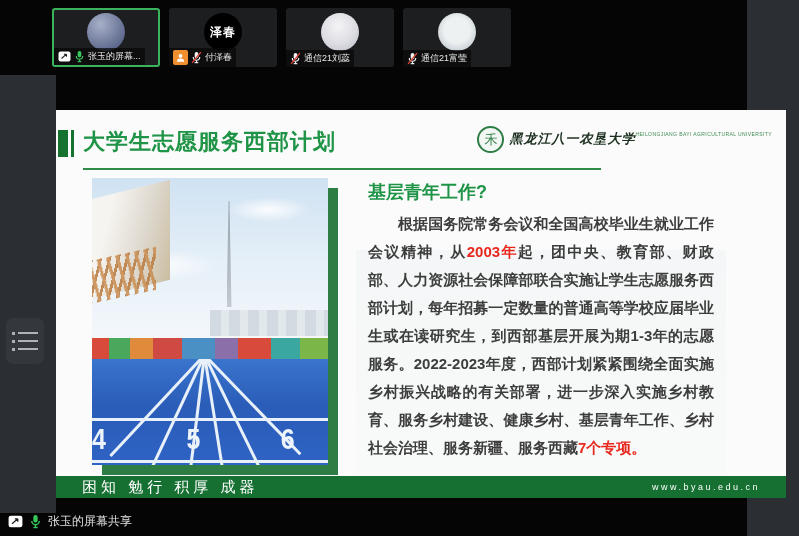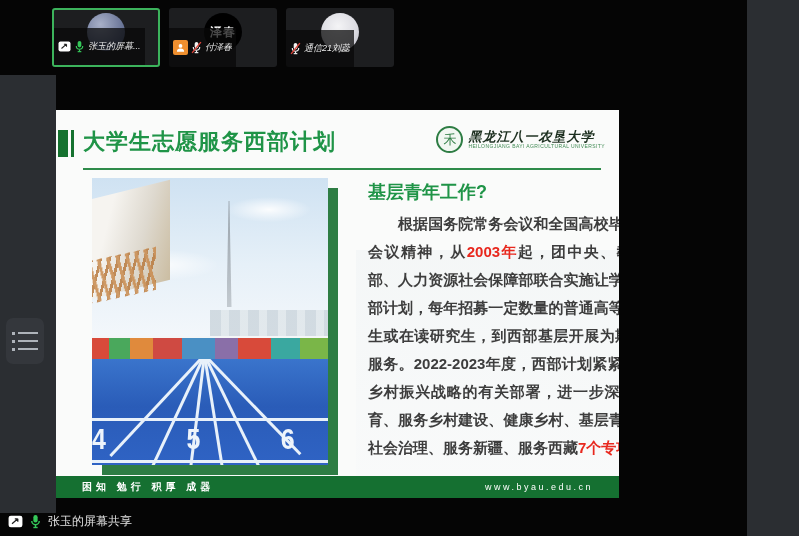--- a/index.html
+++ b/index.html
@@ -32,48 +32,48 @@
   }
   .tile.active .avatar{top:3px;}
   .av-marble{background:radial-gradient(circle at 35% 30%,#a8b0c8,#707b9c 55%,#44507a);}
   .av-blue{background:#000000;}
   .av-dogphoto{background:linear-gradient(135deg,#2e2329 15%,#a97f66 45%,#e9cfae 65%,#d99c55);}
   .av-anime{background:radial-gradient(circle at 45% 35%,#f4f4f6,#dcdce2 55%,#b9b9c4);}
   .av-figure{background:radial-gradient(circle at 50% 45%,#eef1f2 45%,#c9d1d5 75%,#9fb0a8);}
   .av-sunflower{background:radial-gradient(circle at 70% 25%,#e4c33c 18%,#6d7a32 40%,#3a4426 70%,#23281a);}
   .namebar{
     position:absolute;left:0;bottom:0;max-width:106px;display:flex;align-items:center;gap:3px;
-    background:rgba(8,8,8,.74);border-radius:0;padding:12px 4px;box-sizing:border-box;font-style:italic;
+    background:rgba(8,8,8,.74);border-radius:0;padding:2px 4px;box-sizing:border-box;
   }
   .namebar .nm{
     color:#e8e8e8;font-size:9px;white-space:nowrap;overflow:hidden;text-overflow:clip;max-width:82px;
   }
   .badge-host{
     width:15px;height:15px;background:#ef8f2f;border-radius:2px;flex:none;
     display:flex;align-items:center;justify-content:center;
   }
   .icn{flex:none;display:block;}
   
   .slide{
-    position:absolute;left:56px;top:110px;width:563px;height:388px;background:#fafbfa;
+    position:absolute;left:56px;top:110px;width:730px;height:388px;background:#fafbfa;
     overflow:hidden;
   }
   .slide-header{position:absolute;top:14px;left:0;width:100%;height:50px;}
   .mark-bar1{position:absolute;left:2px;top:6px;width:10px;height:27px;background:#15722f;}
   .mark-bar2{position:absolute;left:15px;top:6px;width:3px;height:27px;background:#15722f;}
   .slide-title{
     position:absolute;left:27px;top:3px;font-size:22px;font-weight:bold;color:#1f9447;letter-spacing:1px;
   }
   .title-rule{position:absolute;left:27px;top:44px;width:518px;height:2px;background:#2e8b4a;}
   .logo{position:absolute;right:14px;top:2px;display:flex;align-items:center;gap:5px;}
   .logo-seal{
     width:27px;height:27px;border-radius:50%;border:2px solid #2e7d44;box-sizing:border-box;
     display:flex;align-items:center;justify-content:center;background:#f2f7f3;color:#2e7d44;font-size:13px;
   }
-  .logo-text{display:flex;flex-direction:column;line-height:1.1;}
+  .logo-text{display:flex;flex-direction:row;line-height:1.1;}
   .logo-cn{font-family:"DejaVu Serif","Liberation Serif",serif;font-weight:bold;font-style:italic;font-size:13px;color:#1c2f1f;letter-spacing:1px;}
   .logo-en{font-size:5px;color:#3f8a53;letter-spacing:.4px;}
   
   .photo-shadow{position:absolute;left:46px;top:78px;width:236px;height:287px;background:#2e7d44;}
   .photo{position:absolute;left:36px;top:68px;width:236px;height:287px;overflow:hidden;background:#e8f1f8;}
   .sky{position:absolute;top:0;left:0;right:0;height:55%;
     background:
       radial-gradient(ellipse 60px 18px at 75% 20%,rgba(255,255,255,.9),transparent 70%),
       radial-gradient(ellipse 80px 22px at 30% 55%,rgba(255,255,255,.8),transparent 70%),
       linear-gradient(180deg,#cfe2f2,#e6f0f8 55%,#f3f7fb);}
@@ -102,21 +102,21 @@
     position:absolute;left:312px;top:100px;width:346px;
     font-size:15px;line-height:28px;color:#3d3d3d;text-align:justify;font-weight:700;
   }
   .body-text .indent{display:inline-block;width:2em;}
   .red{color:#e8281e;}
   
   .slide-footer{
     position:absolute;left:0;bottom:0;width:100%;height:22px;background:#157031;
     display:flex;align-items:center;justify-content:space-between;box-sizing:border-box;padding:0 26px;
   }
-  .motto{color:#fff;font-size:10px;letter-spacing:4px;font-weight:bold;}
+  .motto{color:#fff;font-size:15px;letter-spacing:4px;font-weight:normal;}
   .site-url{color:#fff;font-size:9px;letter-spacing:2.5px;margin-left:14px;}
   
   .share-banner{position:absolute;left:8px;top:513px;display:flex;align-items:center;gap:6px;}
   .share-banner .txt{color:#e0e0e0;font-size:12px;}
 </style>
 </head>
 <body>
 
 <div class="right-gutter"></div>
 <div class="left-gutter"></div>
@@ -186,20 +186,33 @@
           <rect x="4" y="1" width="4" height="7" rx="2" fill="#f0f0f0"></rect>
           <path d="M2.5 6.5 a3.5 3.5 0 0 0 7 0" fill="none" stroke="#f0f0f0" stroke-width="1.3"></path>
           <line x1="6" y1="10.2" x2="6" y2="12.2" stroke="#f0f0f0" stroke-width="1.3"></line>
           <line x1="4" y1="12.6" x2="8" y2="12.6" stroke="#f0f0f0" stroke-width="1.3"></line>
           <line x1="1.2" y1="12.8" x2="10.8" y2="1.2" stroke="#e0443a" stroke-width="1.5"></line>
         </svg>
       <span class="nm">通信21刘蕊</span>
     </div>
   </div>
 
+  <div class="tile">
+    <div class="avatar av-figure"></div>
+    <div class="namebar">
+      <svg class="icn" width="11" height="13" viewBox="0 0 12 14">
+          <rect x="4" y="1" width="4" height="7" rx="2" fill="#f0f0f0"></rect>
+          <path d="M2.5 6.5 a3.5 3.5 0 0 0 7 0" fill="none" stroke="#f0f0f0" stroke-width="1.3"></path>
+          <line x1="6" y1="10.2" x2="6" y2="12.2" stroke="#f0f0f0" stroke-width="1.3"></line>
+          <line x1="4" y1="12.6" x2="8" y2="12.6" stroke="#f0f0f0" stroke-width="1.3"></line>
+          <line x1="1.2" y1="12.8" x2="10.8" y2="1.2" stroke="#e0443a" stroke-width="1.5"></line>
+        </svg>
+      <span class="nm">通信21富莹</span>
+    </div>
+  </div>
 
 
 </div>
 
 <div class="slide">
 
   <div class="slide-header">
     <div class="mark-bar1"></div>
     <div class="mark-bar2"></div>
     <div class="slide-title">大学生志愿服务西部计划</div>

